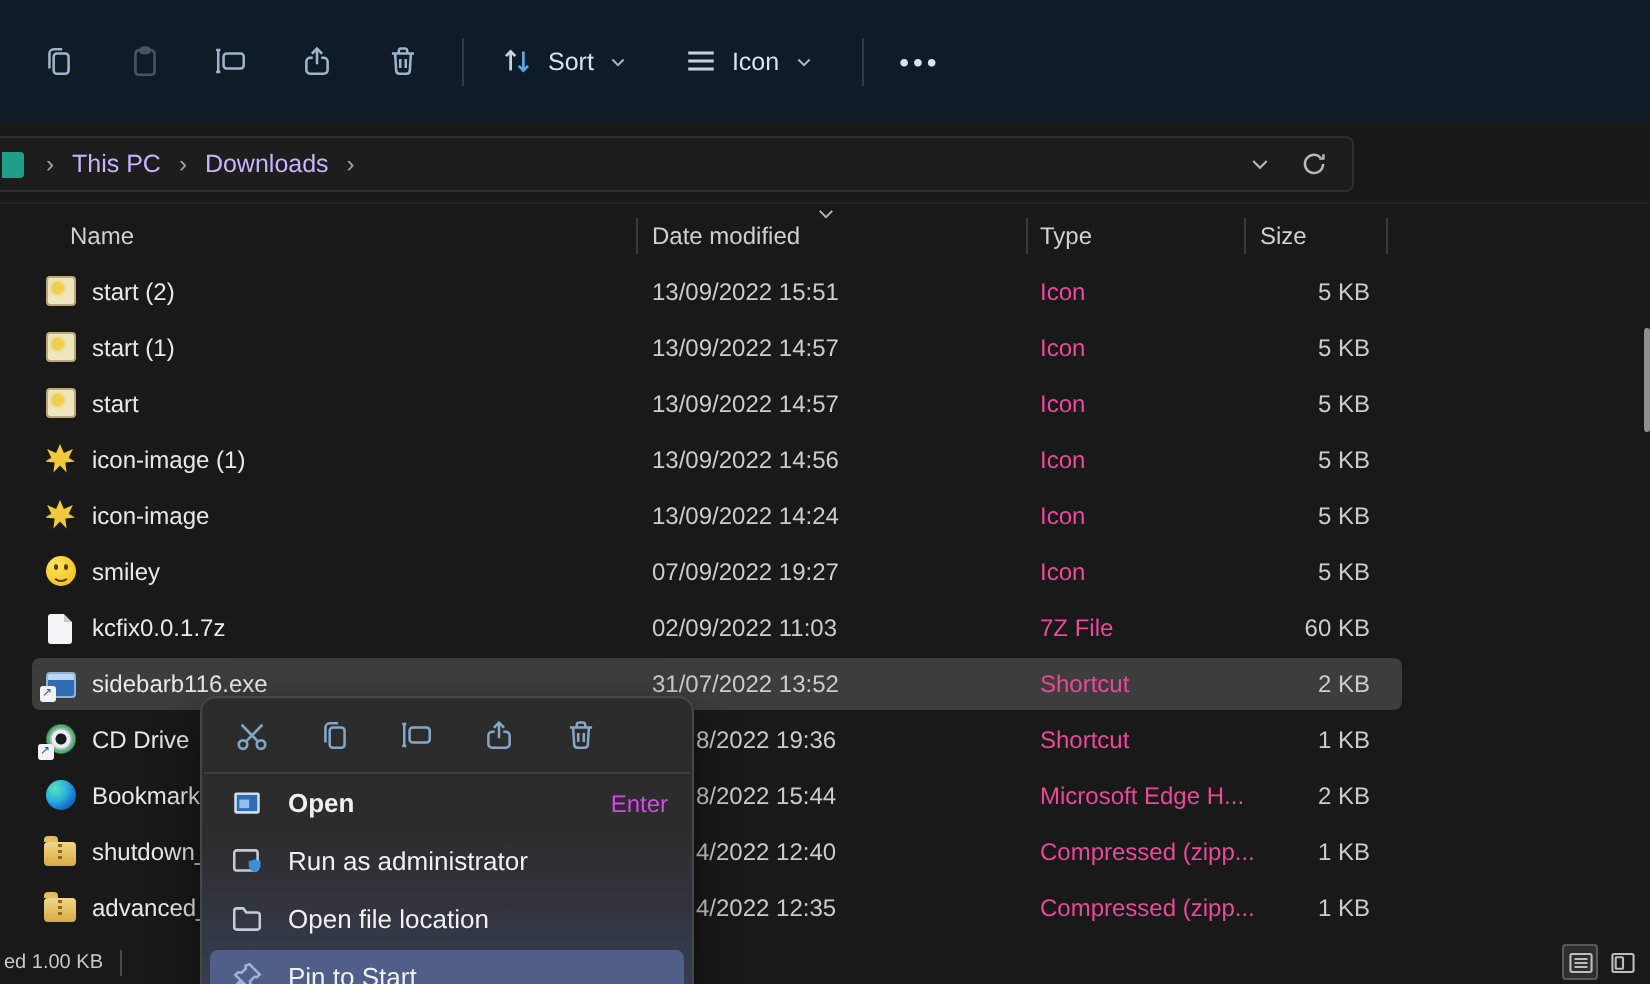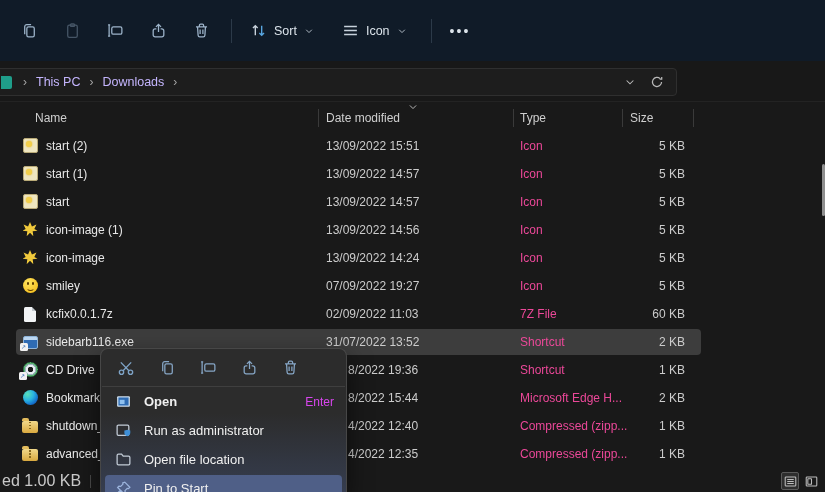--- a/index.html
+++ b/index.html
@@ -81,21 +81,21 @@
     background:#e3bc5d; border-radius:2px 2px 0 0; }
   .fi-zip::after { content:""; position:absolute; left:7px; top:1px; width:2px; height:8px;
     background:repeating-linear-gradient(180deg,#8a6a1e 0 1.5px,transparent 1.5px 3px); }
 
   
   .scroll-thumb { position:absolute; right:0px; top:164px; width:3px; height:52px; background:#8f8f8f; border-radius:2px; }
   .red-sliver { position:absolute; left:74px; top:472px; width:16px; height:5px; background:#c23b2e; border-radius:2px 2px 0 0; }
 
   
   .statusbar { position:absolute; left:0; top:470px; width:825px; height:22px; background:#191919;
-    display:flex; align-items:center; font-size:16px; color:#c9c9c9; }
+    display:flex; align-items:center; font-size:10px; color:#c9c9c9; }
   .sb-text { margin-left:2px; white-space:nowrap; }
   .sb-sep { width:1px; height:13px; background:#4a4a4a; margin-left:9px; }
   .sb-views { position:absolute; right:5px; top:2px; display:flex; gap:3px; }
   .sb-view { width:18px; height:18px; display:flex; align-items:center; justify-content:center; color:#bdbdbd; border-radius:2px; }
   .sb-view.active { background:#2e2e2e; border:1px solid #5a5a5a; }
 
   
   .ctx { position:absolute; left:100px; top:348px; width:247px; height:144px;
     background:#2c2c2c; border:1px solid #474747; border-bottom:none; border-radius:8px 8px 0 0;
     box-shadow:0 10px 24px rgba(0,0,0,.55); overflow:hidden; }

